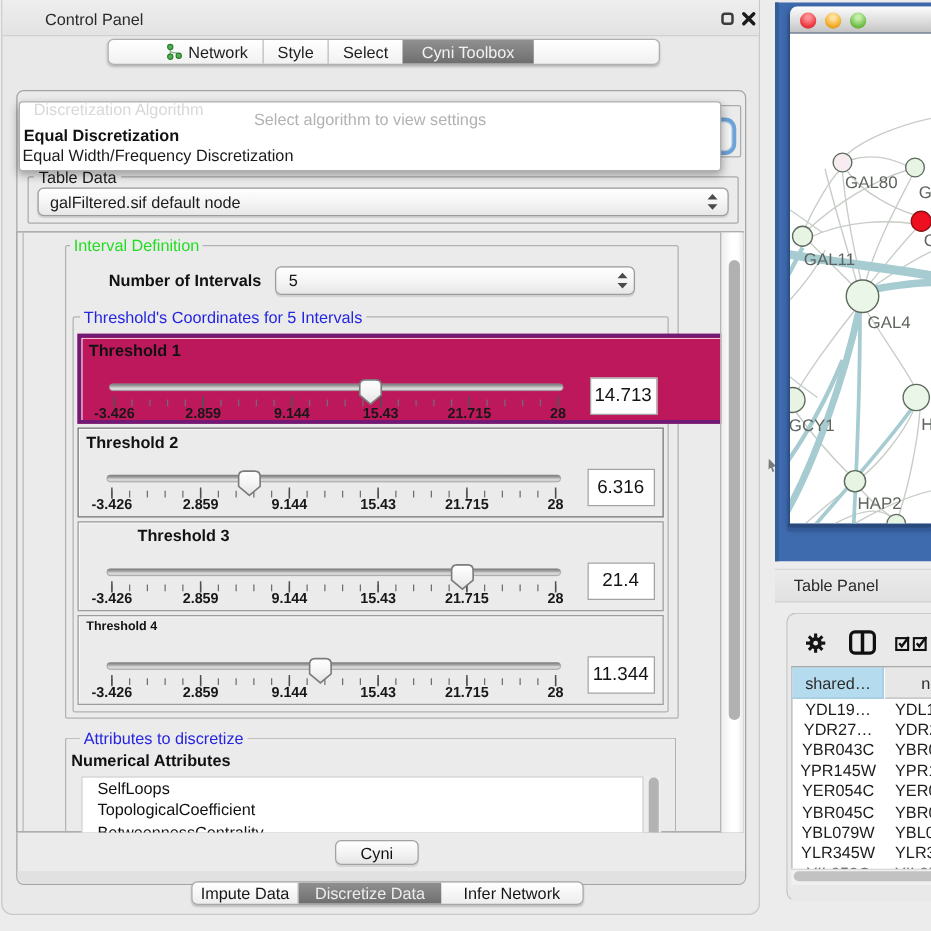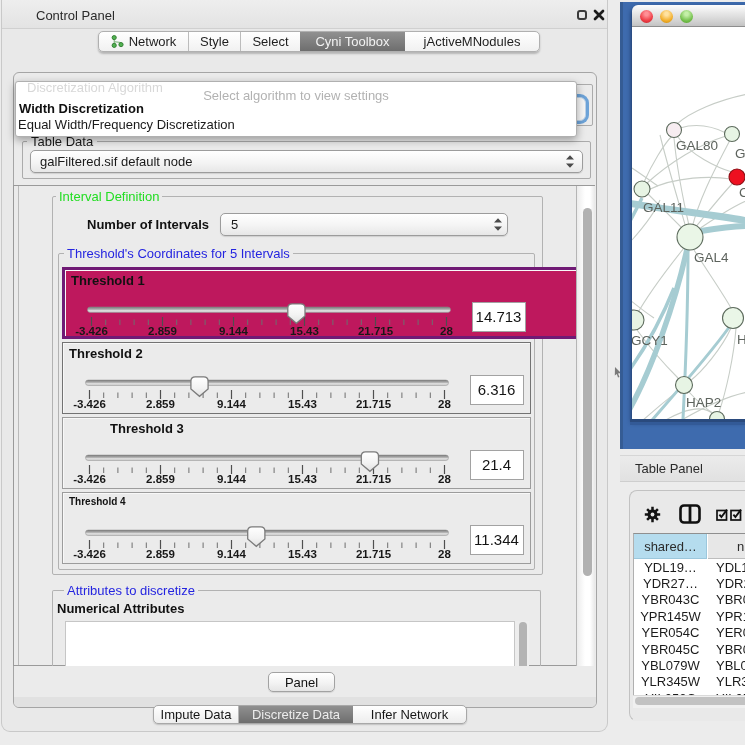--- a/index.html
+++ b/index.html
@@ -3,31 +3,30 @@
 *{margin:0;padding:0;box-sizing:border-box;}
 html,body{width:745px;height:745px;overflow:hidden;background:#ececec;font-family:"Liberation Sans",sans-serif;}
 </style></head><body>
 <div class="" style="position:absolute;left:2px;top:0px;width:605px;height:731px;background:#e9e9e9;border-radius:0 0 8px 8px;box-shadow:0 0 0 1px #c9c9c9;"></div>
 <div class="" style="position:absolute;left:2px;top:0px;width:605px;height:29px;background:linear-gradient(#eeeeee,#e3e3e3);border-bottom:1px solid #d0d0d0;border-radius:0;"></div>
 <div style="position:absolute;left:8px;top:8px;white-space:nowrap;font-size:13px;color:#2a2a2a;margin-left:28px;">Control Panel</div>
 <div class="" style="position:absolute;left:577px;top:10px;width:10px;height:10px;border:2px solid #3c3c3c;border-radius:3px;"></div>
 <svg style="position:absolute;left:593px;top:9px" width="12" height="12" viewBox="0 0 12 12">
     <path d="M2 2 L10 10 M10 2 L2 10" stroke="#1b1b1b" stroke-width="2.7" stroke-linecap="round"></path>
   </svg>
-<div style="position:absolute;left:98px;top:31px;width:442px;height:21px;border:1px solid #b0b0b0;border-radius:5px;background:linear-gradient(#ffffff,#f1f1f1);box-shadow:0 1.5px 2px rgba(0,0,0,0.22);overflow:hidden;display:flex;">
+<div style="position:absolute;left:86px;top:31px;width:442px;height:21px;border:1px solid #b0b0b0;border-radius:5px;background:linear-gradient(#ffffff,#f1f1f1);box-shadow:0 1.5px 2px rgba(0,0,0,0.22);overflow:hidden;display:flex;padding-left:34px;">
 <div style="width:90px;display:flex;align-items:center;justify-content:center;border-right:1px solid #bcbcbc;font-size:13px;color:#1e1e1e;"><svg width="13" height="15" viewBox="0 0 13 15" style="margin-right:5px">
         <path d="M3.2 5 V10 M3.2 6.5 C3.2 9.2, 9.8 7.2, 9.8 9.4" stroke="#8fbd8f" stroke-width="1.2" fill="none"></path>
         <circle cx="3.2" cy="3.6" r="2.1" fill="#52b152" stroke="#2c7a2c" stroke-width="0.9"></circle>
         <circle cx="3.2" cy="11.4" r="2.1" fill="#52b152" stroke="#2c7a2c" stroke-width="0.9"></circle>
         <circle cx="10" cy="10.6" r="2.1" fill="#52b152" stroke="#2c7a2c" stroke-width="0.9"></circle>
       </svg>Network</div>
 <div style="width:52px;display:flex;align-items:center;justify-content:center;border-right:1px solid #bcbcbc;font-size:13px;color:#1e1e1e;">Style</div>
 <div style="width:59px;display:flex;align-items:center;justify-content:center;font-size:13px;color:#1e1e1e;">Select</div>
 <div style="width:105px;display:flex;align-items:center;justify-content:center;background:linear-gradient(#909090,#6e6e6e);font-size:13px;color:#f2f2f2;">Cyni Toolbox</div>
-<div style="flex:1;display:flex;align-items:center;justify-content:center;font-size:13px;color:#1e1e1e;">jActiveMNodules</div>
 </div>
 <div class="" style="position:absolute;left:13px;top:72px;width:584px;height:636px;background:#ebebeb;border:1px solid #a5a5a5;border-radius:6px;"></div>
 <div class="" style="position:absolute;left:22px;top:84px;width:571px;height:42px;border:1px solid #ababab;border-radius:2px;"></div>
 <div class="" style="position:absolute;left:30px;top:97px;width:556px;height:24px;border-radius:6px;background:#f6f6f6;border:1px solid #bcd2e8;box-shadow:0 0 0 3px #6da3d8;"></div>
 <div class="" style="position:absolute;left:22px;top:141px;width:569px;height:38px;border:1px solid #ababab;border-radius:2px;"></div>
 <div style="position:absolute;left:27px;top:134px;white-space:nowrap;font-size:13px;color:#1a1a1a;"><span style="background:#ebebeb;padding:0 4px;">Table Data</span></div>
 <div class="" style="position:absolute;left:30px;top:150px;width:553px;height:23px;border:1px solid #9c9c9c;border-radius:5px;background:linear-gradient(#ffffff,#f4f4f4 55%,#e7e7e7);box-shadow:0 1px 1px rgba(0,0,0,0.12);"></div>
 <div style="position:absolute;left:40px;top:154px;white-space:nowrap;font-size:13px;color:#1a1a1a;">galFiltered.sif default node</div>
 <svg style="position:absolute;left:565px;top:154px" width="10" height="15" viewBox="0 0 10 15">
     <path d="M1 5.6 L5 1.2 L9 5.6 Z M1 9.4 L5 13.8 L9 9.4 Z" fill="#4a4a4a"></path>
@@ -162,36 +161,37 @@
       <path d="M184.7 46 L184.7 38.2 Q184.7 33.9 189.0 33.9 L197.6 33.9 Q201.9 33.9 201.9 38.2 L201.9 46 L193.3 53.3 Z" fill="url(#th4)" stroke="#7b7b7b" stroke-width="1.3"></path>
     </svg>
     <div style="position:absolute;left:406.5px;top:32px;width:54px;height:30px;border:1px solid #a2a2a2;background:#fff;"></div>
     <div style="position:absolute;left:406.5px;top:32px;width:54px;height:30px;line-height:30px;text-align:center;font-size:15px;color:#141414;">11.344</div>
   </div>
 <div class="" style="position:absolute;left:52px;top:590px;width:489px;height:76px;border:1px solid #b2b2b2;border-bottom:none;border-radius:2px 2px 0 0;"></div>
 <div style="position:absolute;left:64px;top:583px;white-space:nowrap;font-size:13px;color:#2525e0;"><span style="background:#ebebeb;padding:0 3px;">Attributes to discretize</span></div>
 <div style="position:absolute;left:57px;top:601px;white-space:nowrap;font-size:13px;font-weight:bold;color:#111;">Numerical Attributes</div>
 <div class="" style="position:absolute;left:65px;top:621px;width:464px;height:45px;overflow:hidden;">
     <div style="position:absolute;left:0;top:0;width:450px;height:60px;background:#fff;border:1px solid #c6c6c6;"></div>
+    <div style="position:absolute;left:13px;top:1px;font-size:13px;color:#111;line-height:17.4px;white-space:nowrap;">SelfLoops<br>TopologicalCoefficient<br>BetweennessCentrality</div>
     <div style="position:absolute;left:450px;top:0;width:14px;height:60px;background:#ededed;"></div>
     <div style="position:absolute;left:454px;top:1px;width:8px;height:60px;background:#b3b3b3;border-radius:4px;"></div>
   </div>
 <div class="" style="position:absolute;left:576px;top:186px;width:19px;height:480px;background:linear-gradient(90deg,#ececec,#ffffff 45%,#ffffff 72%,#e8e8e8);border-left:1px solid #b5b5b5;"></div>
 <div class="" style="position:absolute;left:582.5px;top:208px;width:9px;height:368px;background:#b1b1b1;border-radius:4.5px;"></div>
 <div class="" style="position:absolute;left:14px;top:697px;width:582px;height:10px;background:#e1e1e1;border-radius:0 0 5px 5px;"></div>
-<div class="" style="position:absolute;left:268px;top:672px;width:67px;height:20px;border:1px solid #a2a2a2;border-radius:5px;background:linear-gradient(#ffffff,#f3f3f3 55%,#e5e5e5);text-align:center;line-height:19px;font-size:13px;color:#111;box-shadow:0 1px 1px rgba(0,0,0,0.1);">Panel</div>
+<div class="" style="position:absolute;left:268px;top:672px;width:67px;height:20px;border:1px solid #a2a2a2;border-radius:5px;background:linear-gradient(#ffffff,#f3f3f3 55%,#e5e5e5);text-align:center;line-height:19px;font-size:13px;color:#111;box-shadow:0 1px 1px rgba(0,0,0,0.1);">Cyni</div>
 <div style="position:absolute;left:153px;top:705px;width:314px;height:19px;border:1px solid #a8a8a8;border-radius:5px;background:linear-gradient(#ffffff,#ededed);box-shadow:0 1px 1.5px rgba(0,0,0,0.18);overflow:hidden;display:flex;">
 <div style="width:85px;display:flex;align-items:center;justify-content:center;border-right:1px solid #b5b5b5;font-size:13px;color:#161616;">Impute Data</div>
 <div style="width:114px;display:flex;align-items:center;justify-content:center;background:linear-gradient(#909090,#6e6e6e);font-size:13px;color:#ededed;">Discretize Data</div>
 <div style="flex:1;display:flex;align-items:center;justify-content:center;font-size:13px;color:#161616;">Infer Network</div>
 </div>
 <div class="" style="position:absolute;left:15px;top:81px;width:562px;height:56px;background:#fff;border:1px solid #b0b0b0;border-radius:3px;box-shadow:0 3px 8px rgba(0,0,0,0.35);z-index:60;"></div>
 <div style="position:absolute;left:27px;top:80px;white-space:nowrap;font-size:13px;color:#d8d8d8;z-index:61;">Discretization Algorithm</div>
 <div class="" style="position:absolute;left:15px;top:88px;width:562px;height:16px;text-align:center;font-size:13px;color:#b2b2b2;z-index:61;">Select algorithm to view settings</div>
-<div style="position:absolute;left:19px;top:101px;white-space:nowrap;font-size:13px;font-weight:bold;color:#111;z-index:61;">Width Discretization</div>
+<div style="position:absolute;left:19px;top:101px;white-space:nowrap;font-size:13px;font-weight:bold;color:#111;z-index:61;">Equal Discretization</div>
 <div style="position:absolute;left:18px;top:117px;white-space:nowrap;font-size:13px;color:#1a1a1a;z-index:61;">Equal Width/Frequency Discretization</div>
 <svg style="position:absolute;left:613px;top:366px" width="10" height="12" viewBox="0 0 10 12">
     <path d="M2 1 L8 7 L5 7.5 L6.5 11 L5 11.5 L3.8 8 L1.8 9.5 Z" fill="#666" opacity="0.85"></path>
   </svg>
 <div class="" style="position:absolute;left:620px;top:2px;width:125px;height:447px;background:#3e6bae;"></div>
 <div class="" style="position:absolute;left:620px;top:2px;width:3px;height:447px;background:#355c94;"></div>
 <div class="" style="position:absolute;left:632px;top:5px;width:113px;height:414px;border-radius:6px 0 0 0;overflow:hidden;box-shadow:0 3px 5px rgba(8,20,50,0.8);">
     <div style="position:absolute;left:0;top:0;width:113px;height:22px;background:linear-gradient(#fdfdfd,#d0d0d0 80%,#c3c3c3);border-bottom:1px solid #8e8e8e;"></div>
     <div style="position:absolute;left:8px;top:5px;width:13px;height:13px;border-radius:50%;background:radial-gradient(circle at 50% 30%, #ff9096 15%, #ee3b43 62%, #b2232a);"></div>
     <div style="position:absolute;left:28px;top:5px;width:13px;height:13px;border-radius:50%;background:radial-gradient(circle at 50% 30%, #ffe2a0 15%, #f2ae2a 62%, #c08408);"></div>

